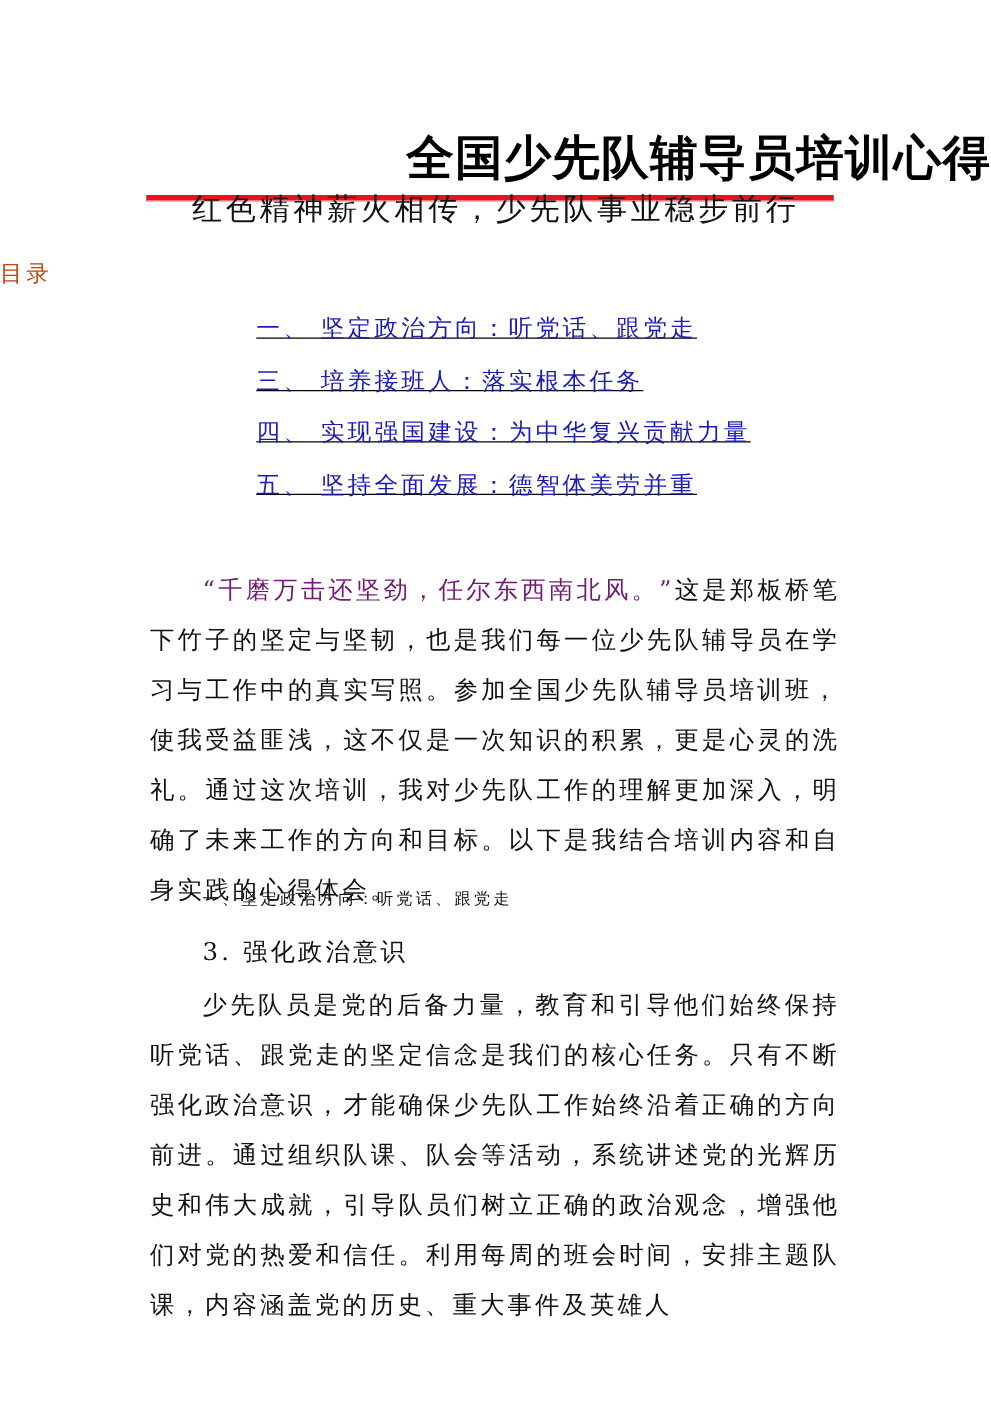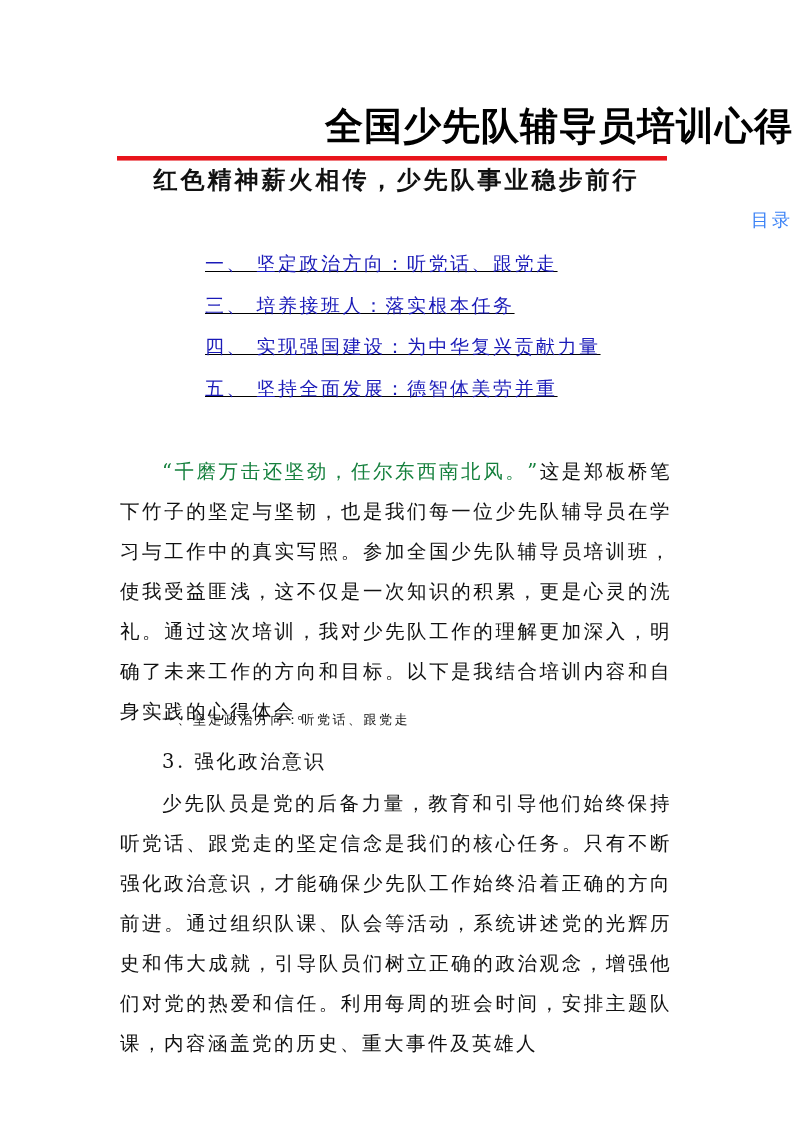--- a/index.html
+++ b/index.html
@@ -11,46 +11,46 @@
     text-align: right;
     font-family: "DejaVu Sans", "Liberation Sans", sans-serif;
     font-weight: bold; font-size: 38px; line-height: 44px; color: #000;
     letter-spacing: 1px;
   }
   .title-rule {
     position: absolute; left: 117px; top: 156px; width: 550px; height: 4px;
     background: #e8141b; border-bottom: 1px solid #f07a7e;
   }
   .doc-subtitle {
-    position: absolute; left: 0; width: 793px; top: 165px;
+    position: absolute; left: 0; width: 793px; top: 152px;
     text-align: center;
     font-family: "DejaVu Serif", "Liberation Serif", serif;
-    font-weight: bold; font-size: 24px; line-height: 30px; color: #111;
+    font-weight: normal; font-size: 24px; line-height: 30px; color: #111;
     letter-spacing: 3px;
   }
   .toc-heading {
     position: absolute; left: 0; width: 793px; top: 208px;
-    text-align: right;
+    text-align: left;
     font-family: "DejaVu Serif", "Liberation Serif", serif;
-    font-size: 18px; line-height: 24px; color: #3b82f6; letter-spacing: 3px;
+    font-size: 18px; line-height: 24px; color: #c2410c; letter-spacing: 3px;
   }
   .toc-list { position: absolute; left: 205px; top: 250px; margin: 0; padding: 0; list-style: none; text-decoration: underline; }
   .toc-item {
     height: 41.5px; line-height: 26px;
     font-family: "DejaVu Serif", "Liberation Serif", serif;
     font-size: 19px; color: #1a1ab8; letter-spacing: 2.5px; white-space: nowrap;
   }
   .body-text {
     position: absolute; left: 120px; width: 552px;
     font-family: "DejaVu Serif", "Liberation Serif", serif;
     font-size: 19.5px; color: #111; line-height: 40px; letter-spacing: 2.5px;
     text-align: justify;
   }
   .para { margin: 0; text-indent: 42px; }
-  .quote { color: #15803d; margin-top: 16px; }
+  .quote { color: #701a75; margin-top: 16px; }
   .intro { top: 452px; }
   .sec-heading {
     position: absolute; left: 162px; top: 704px;
     font-family: "DejaVu Serif", "Liberation Serif", serif;
     font-size: 13px; line-height: 32px; color: #111; letter-spacing: 2.5px;
   }
   .sub-heading {
     position: absolute; left: 162px; top: 746px;
     font-family: "DejaVu Serif", "Liberation Serif", serif;
     font-size: 19.5px; line-height: 32px; color: #111; letter-spacing: 2.5px;

